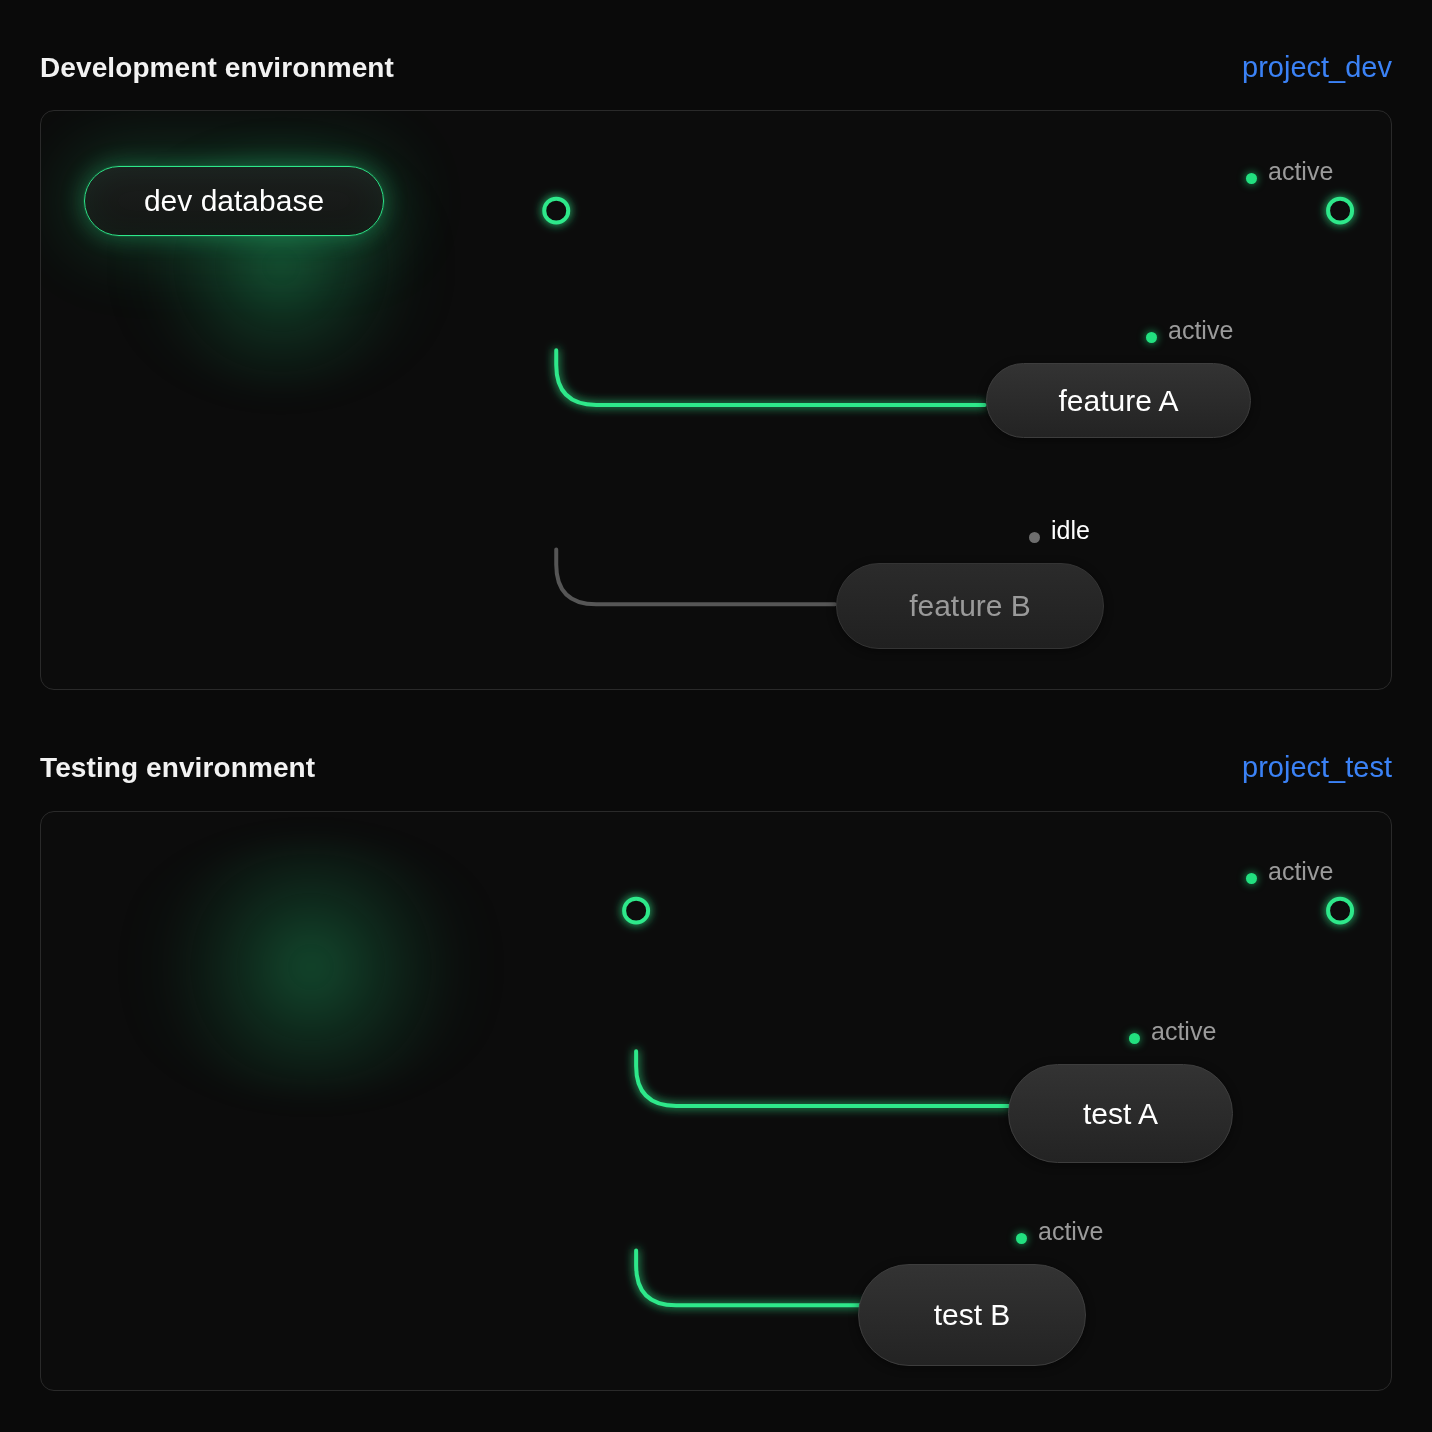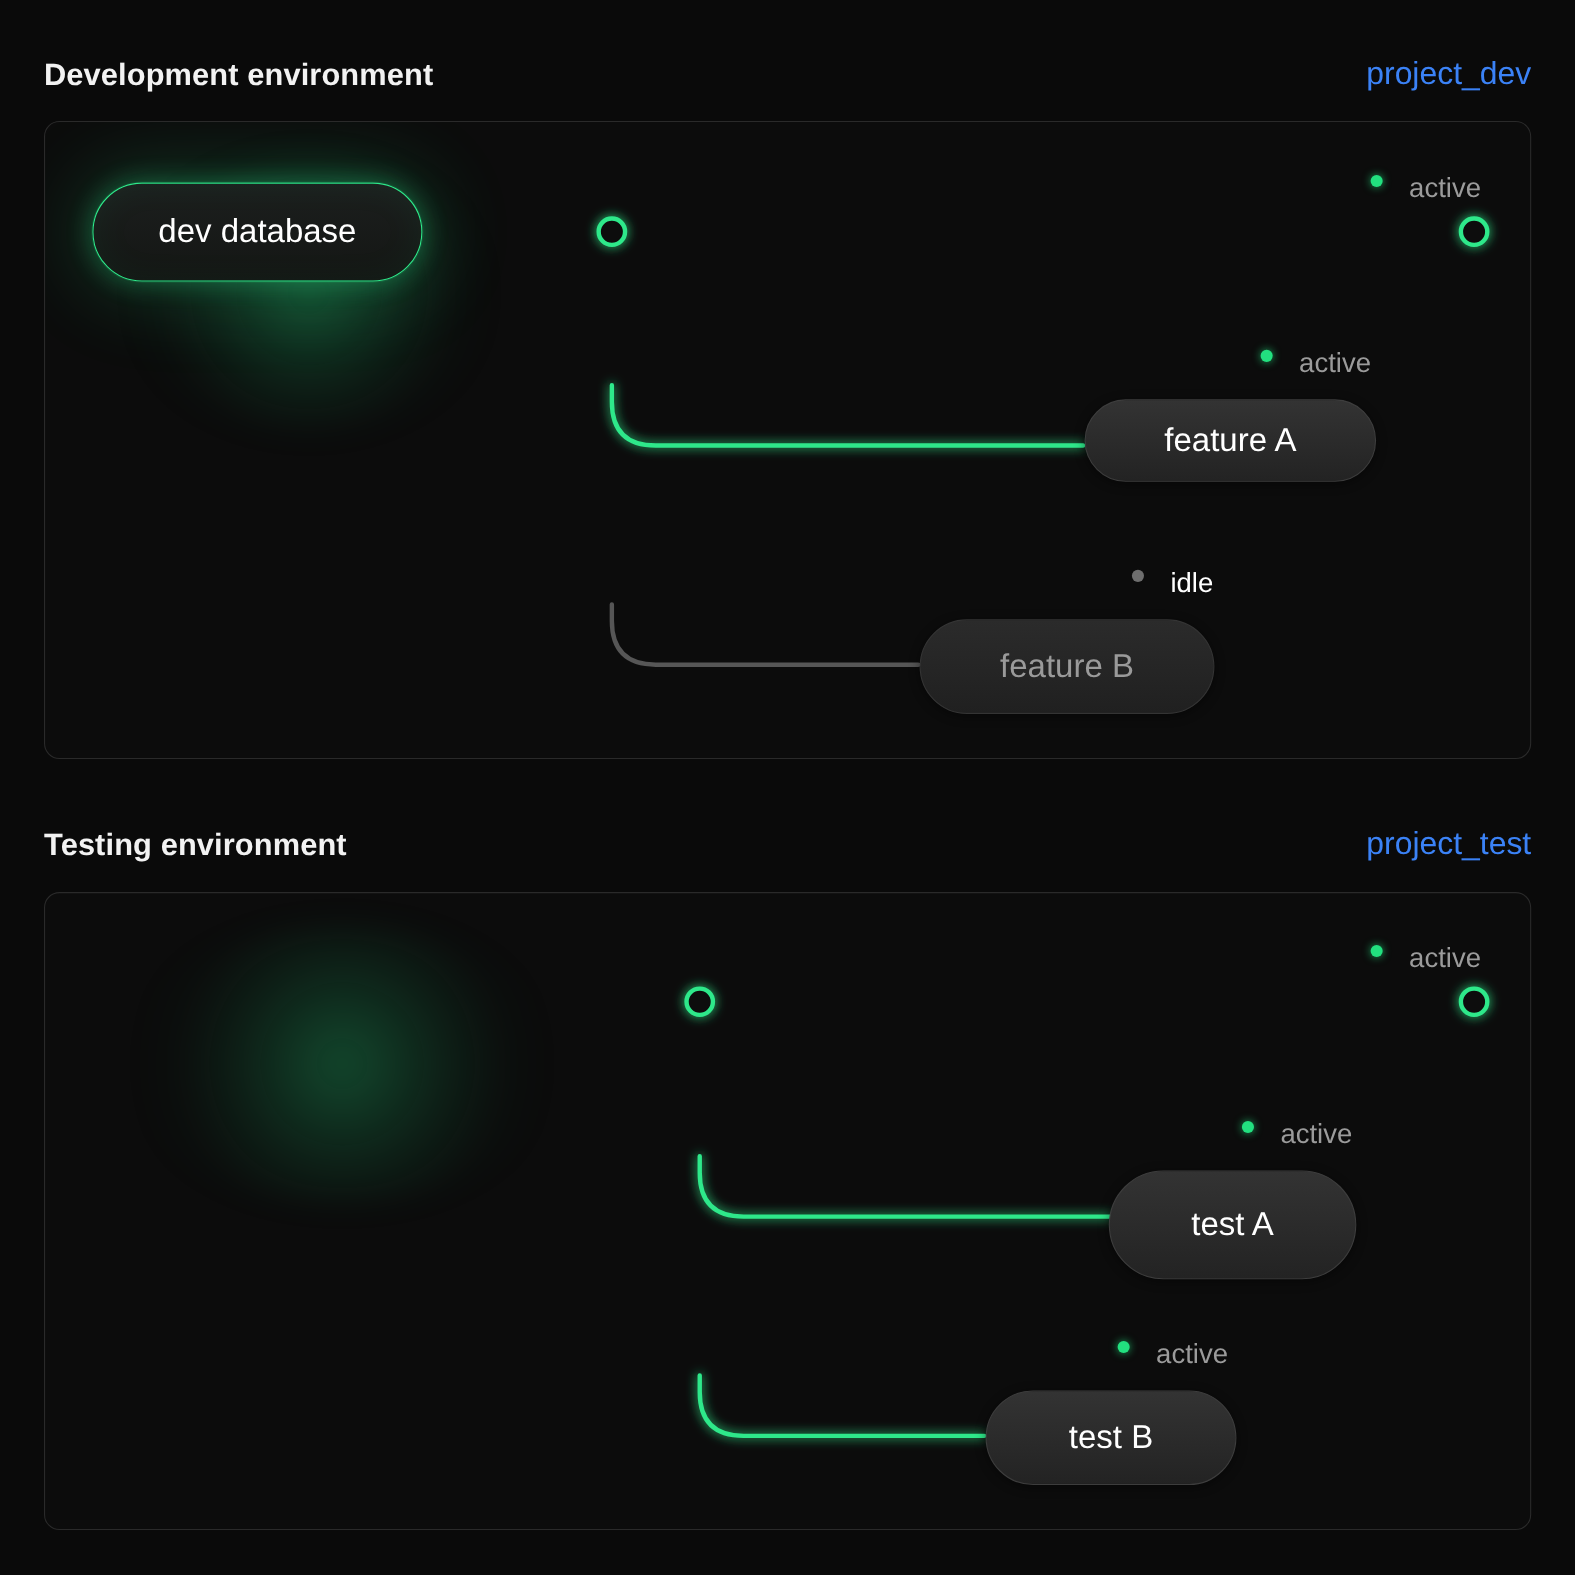--- a/index.html
+++ b/index.html
@@ -118,22 +118,22 @@
   .node.leaf.idle {
     background: linear-gradient(180deg, #2b2b2b 0%, #202020 100%);
     border: 1px solid #343434;
   }
   .node.leaf.idle .node-label { color: #9a9a9a; }
 
   
   .status {
     position: absolute;
     display: flex;
-    align-items: flex-start;
-    gap: 24px;
+    align-items: flex-end;
+    gap: 11px;
     white-space: nowrap;
   }
   .status-dot {
     width: 11px;
     height: 11px;
     border-radius: 50%;
     flex: 0 0 auto;
   }
   .status-dot.active {
     background: #22e07f;
@@ -196,21 +196,21 @@
         <g filter="url(#glowDev)">
           <circle cx="516" cy="100" r="12" fill="#0c0c0c" stroke="#2ee88a" stroke-width="4"></circle>
         </g>
 
         <g filter="url(#glowDev)">
           <circle cx="1301" cy="100" r="12" fill="#0c0c0c" stroke="#2ee88a" stroke-width="4"></circle>
         </g>
       </svg>
     </div>
 
-    <div class="node db" style="left:43px; top:55px; width:300px; height:90px;">
+    <div class="node db" style="left:43px; top:55px; width:300px; height:70px;">
       <span class="node-label">dev database</span>
     </div>
 
     <div class="status" style="left:1205px; top:48px;">
       <span class="status-dot active"></span>
       <span class="status-text">active</span>
     </div>
 
     <div class="status" style="left:1105px; top:207px;">
       <span class="status-dot active"></span>
@@ -287,19 +287,19 @@
       <span class="status-text">active</span>
     </div>
     <div class="node leaf" style="left:967px; top:252px; width:225px; height:99px;">
       <span class="node-label">test A</span>
     </div>
 
     <div class="status" style="left:975px; top:407px;">
       <span class="status-dot active"></span>
       <span class="status-text">active</span>
     </div>
-    <div class="node leaf" style="left:855px; top:452px; width:228px; height:86px;">
+    <div class="node leaf" style="left:817px; top:452px; width:228px; height:102px;">
       <span class="node-label">test B</span>
     </div>
 
   </div>
 
 </div>
 
 </body></html>

